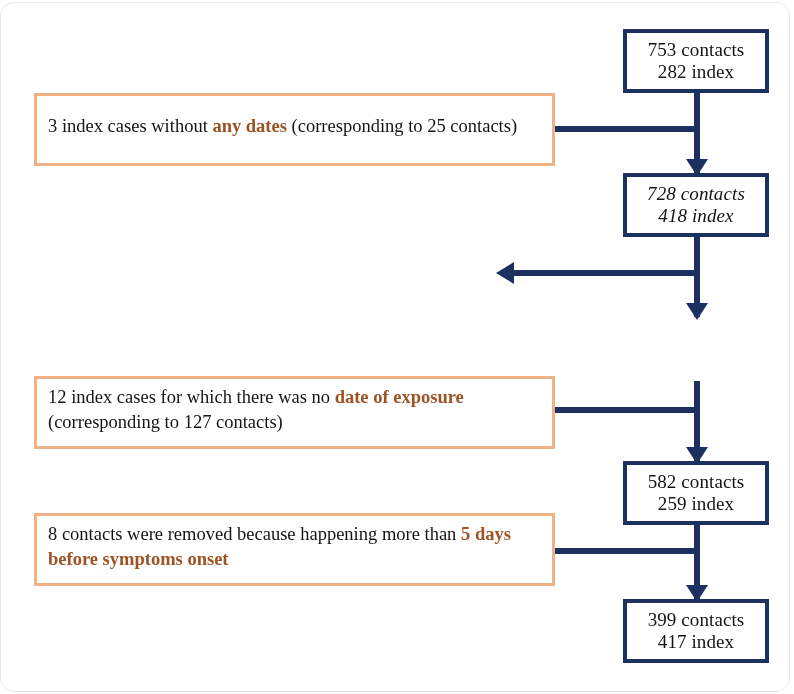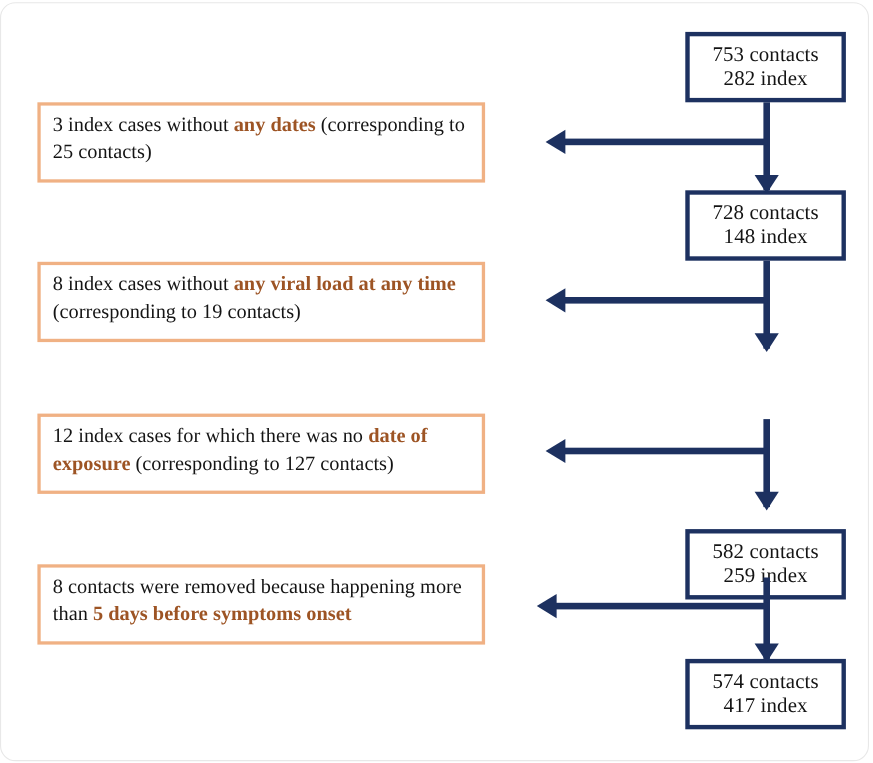--- a/index.html
+++ b/index.html
@@ -43,21 +43,21 @@
     font-size:19px;
     line-height:1.18;
     letter-spacing:.1px;
   }
   .flow-box .l1,.flow-box .l2{display:block;white-space:nowrap;}
 
   
   .excl-box{
     position:absolute;
     left:34px;
-    width:407px;
+    width:521px;
     border:3px solid #f0b184;
     background:#ffffff;
     box-sizing:border-box;
     display:flex;
     align-items:center;
     padding:2px 11px 8px 11px;
     color:#141414;
     font-size:18.5px;
     line-height:1.30;
   }
@@ -97,33 +97,33 @@
 
 <div id="page">
 
   <div id="page-frame"></div>
 
   <div class="flow-box" style="left:623px; top:29px;">
     <span class="l1">753 contacts</span>
     <span class="l2">282 index</span>
   </div>
 
-  <div class="flow-box" style="left:623px; top:173px;">
+  <div class="flow-box" style="left:623px; top:173px;font-style:italic;">
     <span class="l1">728 contacts</span>
-    <span class="l2">148 index</span>
+    <span class="l2">418 index</span>
   </div>
 
 
-  <div class="flow-box" style="left:623px; top:481px;font-family:Liberation Serif, serif;">
+  <div class="flow-box" style="left:623px; top:461px;font-family:Liberation Serif, serif;">
     <span class="l1">582 contacts</span>
     <span class="l2">259 index</span>
   </div>
 
   <div class="flow-box" style="left:623px; top:599px;">
-    <span class="l1">574 contacts</span>
+    <span class="l1">399 contacts</span>
     <span class="l2">417 index</span>
   </div>
 
   <div class="vline" style="left:694px; top:93px; height:80px;"></div>
   <div class="hline" style="left:512px; top:126px; width:186px;"></div>
   <div class="arrow-left" style="left:496px; top:118px;"></div>
   <div class="arrow-down" style="left:686px; top:159px;"></div>
 
   <div class="vline" style="left:694px; top:237px; height:80px;"></div>
   <div class="hline" style="left:512px; top:270px; width:186px;"></div>
@@ -137,23 +137,20 @@
 
   <div class="vline" style="left:694px; top:525px; height:74px;"></div>
   <div class="hline" style="left:504px; top:548px; width:194px;"></div>
   <div class="arrow-left" style="left:488px; top:540px;"></div>
   <div class="arrow-down" style="left:686px; top:585px;"></div>
 
   <div class="excl-box" style="top:93px; height:73px;">
     <span class="txt"><span>3 index cases without </span><b>any dates</b><span> (corresponding to 25 contacts)</span></span>
   </div>
 
-  <div class="excl-box" style="top:238px; height:73px;">
-    <span class="txt"><span>8 index cases without </span><b>any viral load at any time</b><span> (corresponding to 19 contacts)</span></span>
-  </div>
 
   <div class="excl-box" style="top:376px; height:73px;">
     <span class="txt"><span>12 index cases for which there was no </span><b>date of exposure</b><span> (corresponding to 127 contacts)</span></span>
   </div>
 
   <div class="excl-box" style="top:513px; height:73px;">
     <span class="txt"><span>8 contacts were removed because happening more than </span><b>5 days before symptoms onset</b></span>
   </div>
 
 </div>

